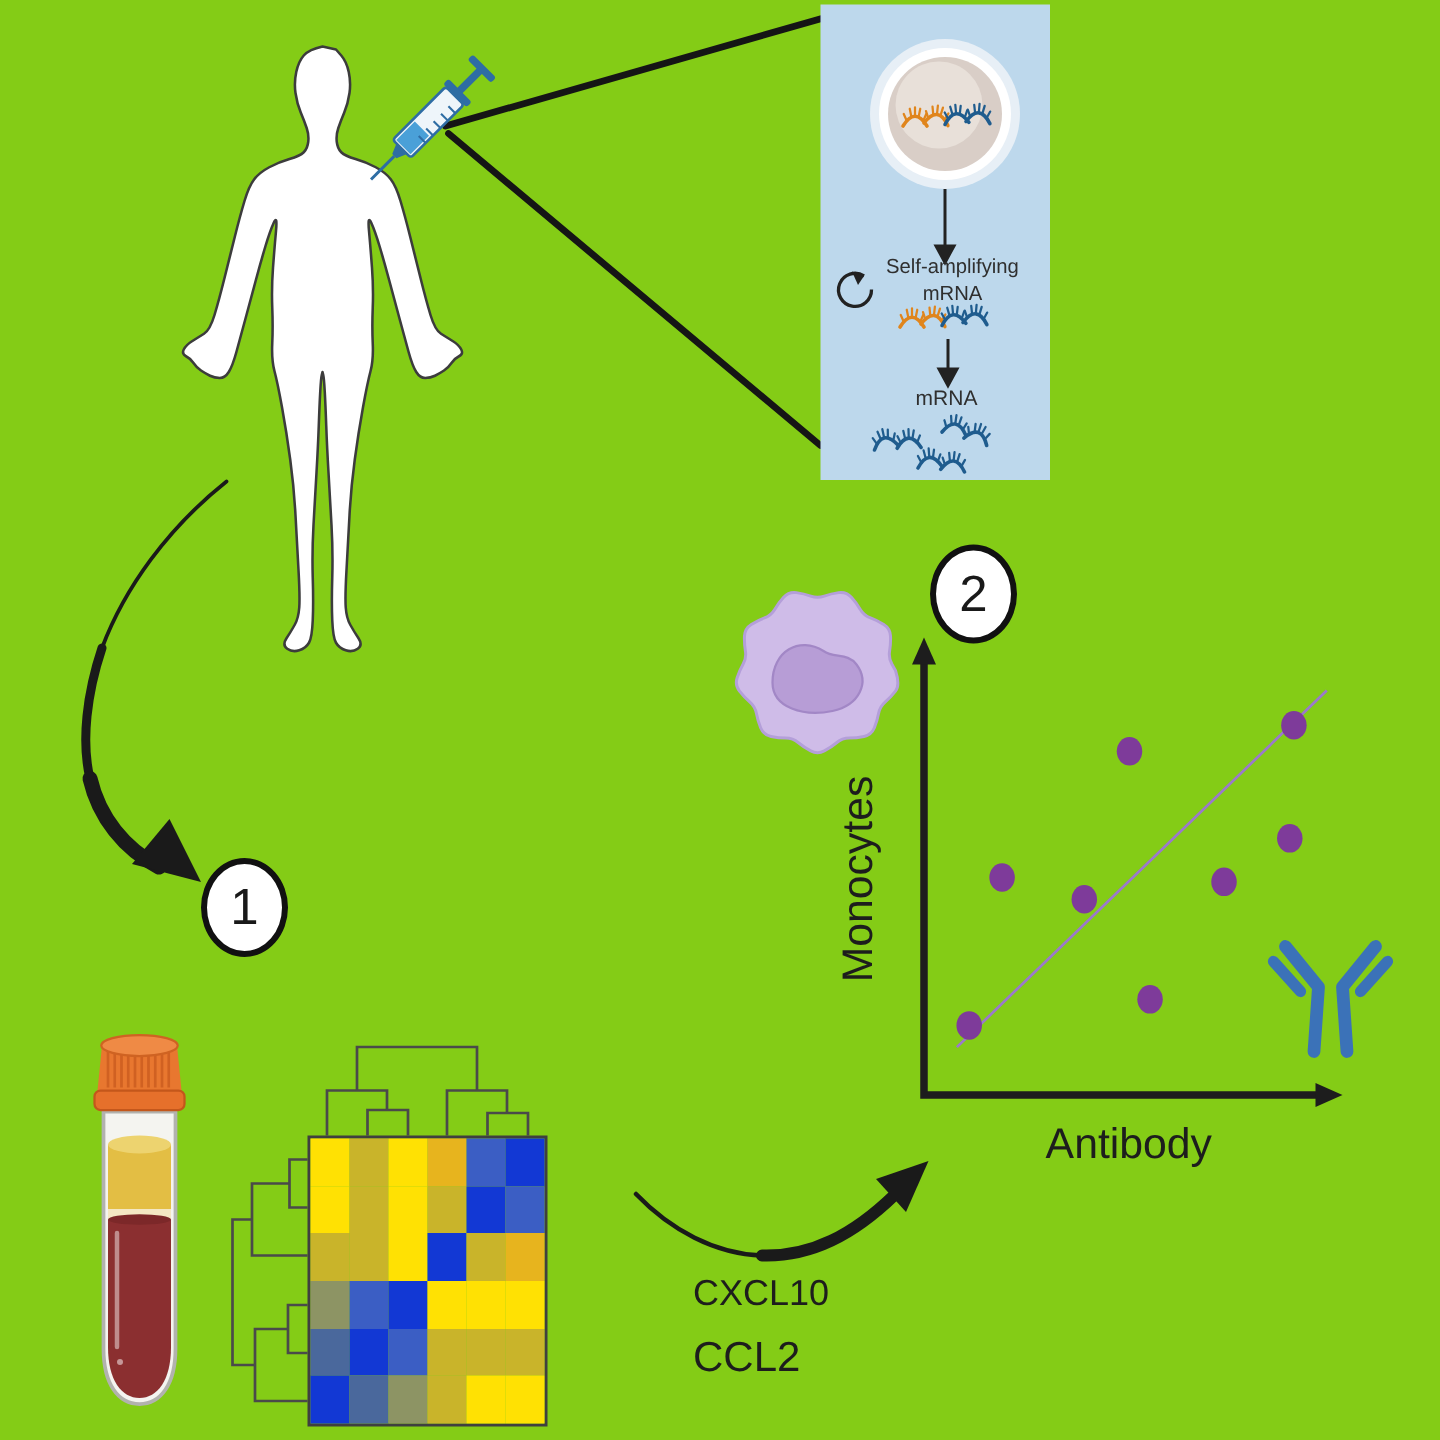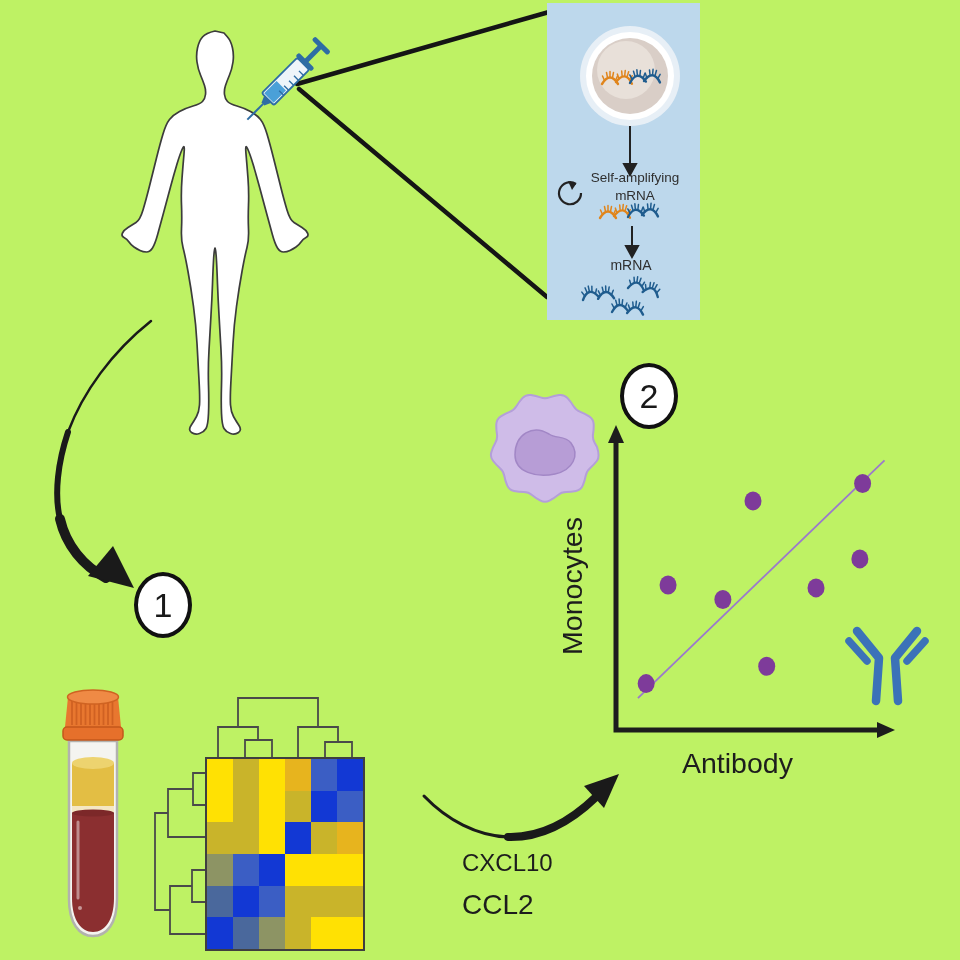--- a/index.html
+++ b/index.html
@@ -1,24 +1,24 @@
 <!DOCTYPE html>
 <html><head>
 <meta charset="utf-8">
 <style>
   html,body{margin:0;padding:0;background:#fff;}
-  .stage{position:relative;width:960px;height:960px;background:#bef264;overflow:hidden;
+  .stage{position:relative;width:960px;height:960px;background:#84cc16;overflow:hidden;
          font-family:"Liberation Sans",sans-serif;color:#222;}
   .stage svg.layer{position:absolute;left:0;top:0;}
   .t{position:absolute;color:#1d1d1d;}
   #selfamp{left:573px;top:169px;width:124px;text-align:center;font-size:13.5px;line-height:1.32;font-weight:500;color:#2f2f2f;}
   #mrna2{left:595px;top:257px;width:72px;text-align:center;font-size:14px;font-weight:500;color:#2f2f2f;}
   #ylab{left:493px;top:571px;width:156px;height:30px;text-align:center;font-size:28.5px;
         transform:rotate(-90deg);transform-origin:center;}
-  #xlab{left:682px;top:747px;width:126px;text-align:left;font-size:28.5px;}
+  #xlab{left:682px;top:747px;width:126px;text-align:right;font-size:28.5px;}
   #cxcl10{left:462px;top:849px;font-size:24px;}
   #ccl2{left:462px;top:889px;font-size:28px;}
   .step{position:absolute;width:50px;height:58px;border:4px solid #111;border-radius:50%;
         background:#fff;display:flex;align-items:center;justify-content:center;
         font-size:34px;color:#191919;}
   #step1{left:134px;top:572px;}
   #step2{left:620px;top:363px;}
   #heatmap{position:absolute;left:205px;top:757px;width:160px;height:194px;
            display:grid;grid-template-columns:repeat(6,1fr);grid-template-rows:repeat(6,1fr);
            border:2px solid #3f3f3f;box-sizing:border-box;}

